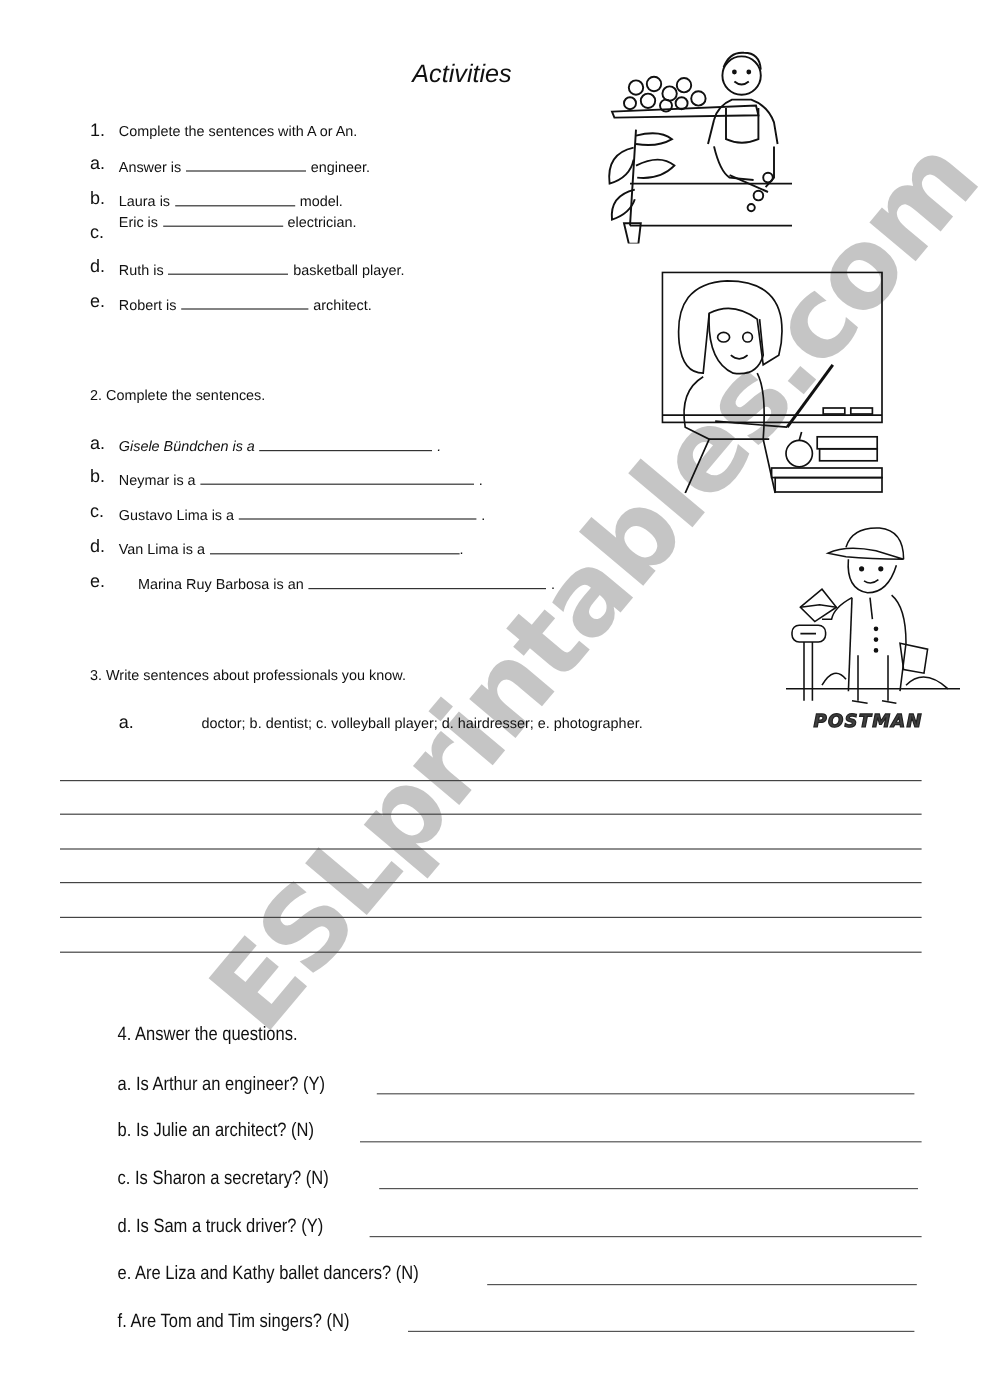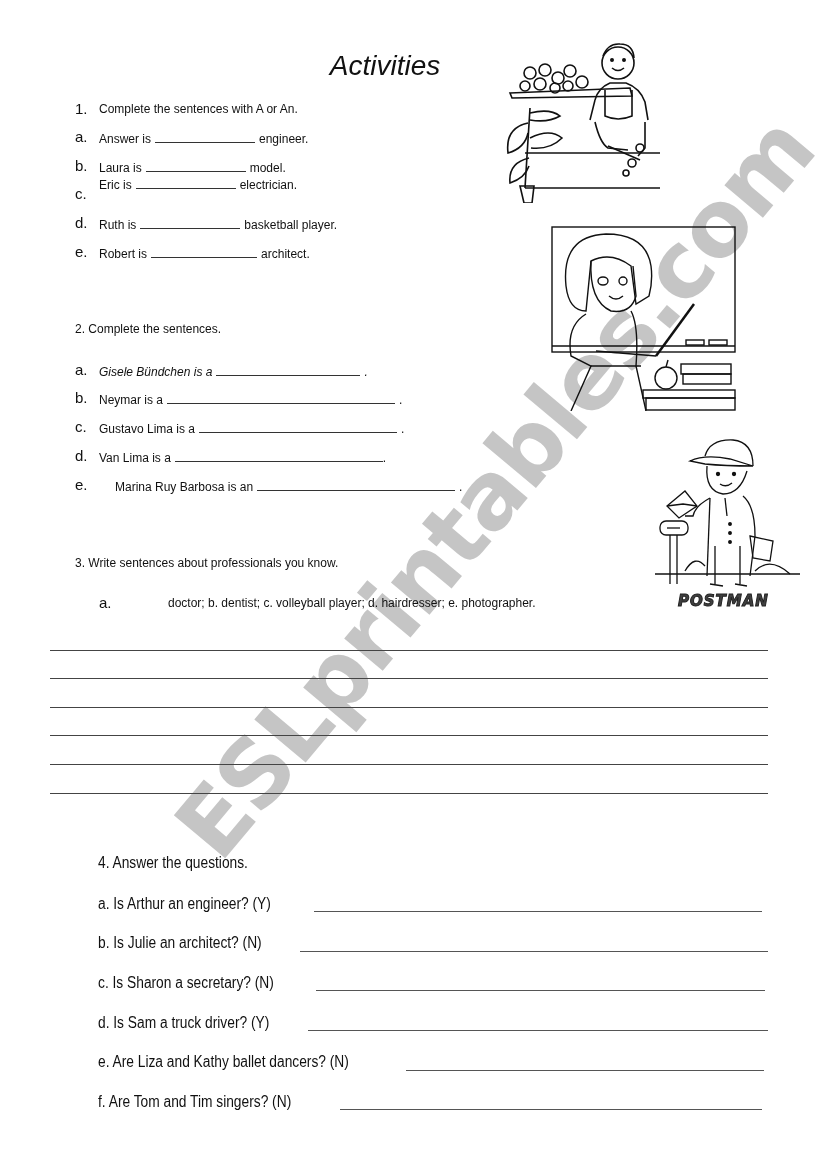--- a/index.html
+++ b/index.html
@@ -1,20 +1,20 @@
 <!DOCTYPE html>
 <html><head>
   <meta charset="utf-8">
   <style>
     html, body { margin: 0; padding: 0; background: #ffffff; }
     body { width: 821px; height: 1161px; position: relative; overflow: hidden;
            font-family: "Liberation Sans", sans-serif; color: #111111; }
     .page { position: absolute; left: 0; top: 0; width: 821px; height: 1161px; background: #fff; }
     .title { position: absolute; left: 0; width: 770px; top: 50px; text-align: center;
-             font-style: italic; font-size: 28px; }
+             font-style: italic; font-size: 21px; }
     .title span { display: inline-block; transform: translateX(0px); }
     .lbl { position: absolute; font-size: 15px; line-height: 18px; }
     .txt { position: absolute; font-size: 12px; line-height: 18px; white-space: nowrap; }
     .blank { display: inline-block; border-bottom: 1px solid #333; height: 14px; vertical-align: baseline; margin: 0 4px; }
     .narrow { position: absolute; font-size: 16px; line-height: 18px; white-space: nowrap;
               transform-origin: 0 0; transform: scaleX(0.86); }
     .wline { position: absolute; left: 50px; width: 718px; height: 0; border-top: 1.5px solid #444; }
     .ans-blank { position: absolute; height: 0; border-top: 1.2px solid #555; }
     .illus { position: absolute; }
     .watermark { position: absolute; left: 60px; top: 500px; width: 760px; text-align: center;

